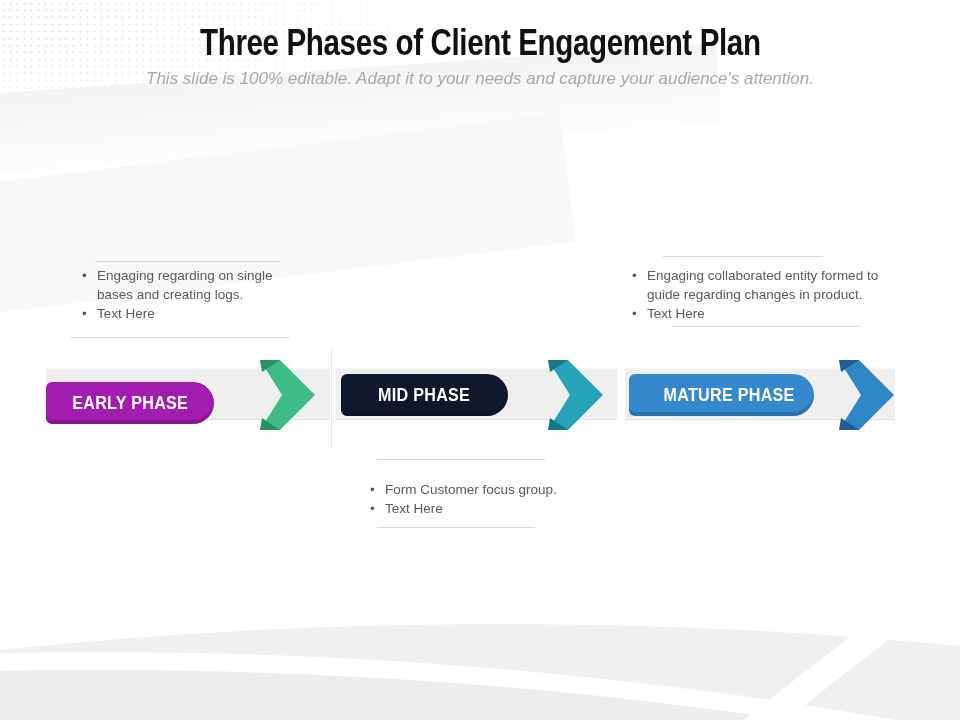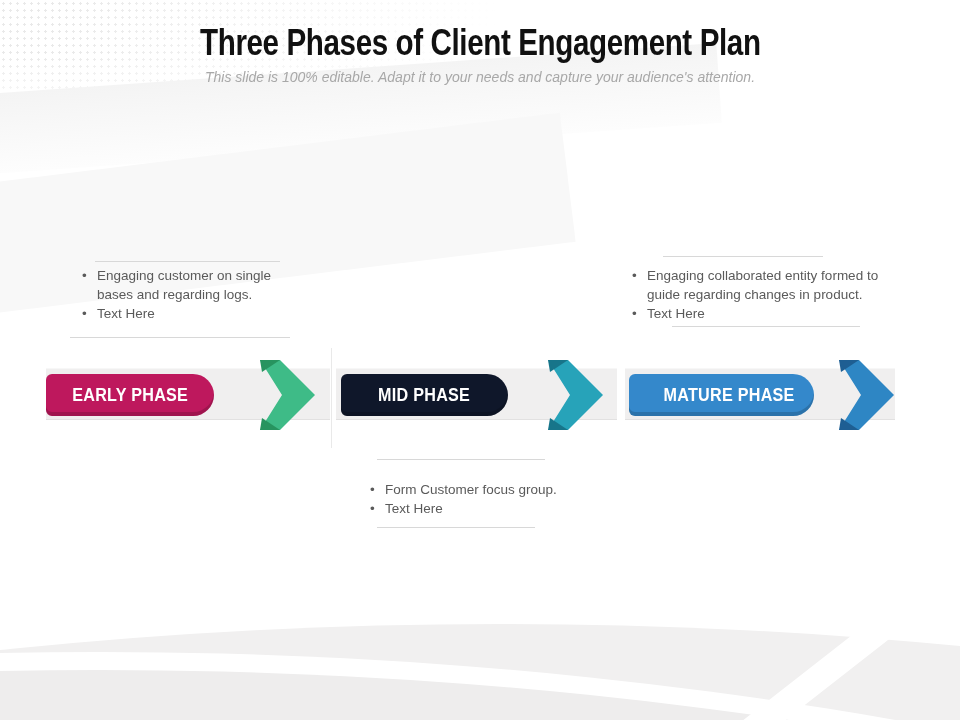--- a/index.html
+++ b/index.html
@@ -24,21 +24,21 @@
   .arc2{width:5000px;height:2600px;left:-2400px;top:652px;background:#eeeded;
         border-top:18px solid #ffffff;}
   .corner-swoosh{position:absolute;width:520px;height:26px;background:#ffffff;
         right:-140px;bottom:46px;transform:rotate(-38deg);border-radius:16px;}
 
   
   .header{position:absolute;left:0;top:24px;width:960px;text-align:center;}
   .title{margin:0;font-size:37px;font-weight:bold;color:#111111;line-height:1.05;}
   .title-inner{display:inline-block;transform:scaleX(.8);transform-origin:50% 50%;
         letter-spacing:-.5px;white-space:nowrap;}
-  .subtitle{margin-top:6px;font-size:14px;font-style:italic;color:#a8a8a8;}
+  .subtitle{margin-top:6px;font-size:17px;font-style:italic;color:#a8a8a8;}
 
   
   .bar{position:absolute;top:368px;height:52px;background:#f0efef;
        box-shadow:inset 0 -1px 0 #e2e1e1, inset 0 1px 0 #f7f7f7;}
   .bar1{left:46px;width:284px;} .bar2{left:336px;width:281px;} .bar3{left:625px;width:270px;}
 
   .pill{position:absolute;top:374px;height:42px;border-radius:6px 21px 21px 6px;
         box-shadow:inset 0 -4px 0 rgba(0,0,0,.16);
         display:flex;align-items:center;justify-content:center;z-index:3;}
   .pill1{left:46px;width:168px;} .pill2{left:341px;width:167px;} .pill3{left:629px;width:170px;}
@@ -86,21 +86,21 @@
   <div class="hline d1b"></div>
   <div class="hline d2t"></div>
   <div class="hline d2b"></div>
   <div class="hline d3t"></div>
   <div class="hline d3b"></div>
   <div class="vline"></div>
 
   <div class="note note1">
     <div class="brow">
       <span class="dot">•</span>
-      <span class="btext">Engaging customer on single bases and regarding logs.</span>
+      <span class="btext">Engaging regarding on single bases and creating logs.</span>
     </div>
     <div class="brow">
       <span class="dot">•</span>
       <span class="btext">Text Here</span>
     </div>
   </div>
 
   <div class="note note2">
     <div class="brow">
       <span class="dot">•</span>
@@ -120,21 +120,21 @@
     <div class="brow">
       <span class="dot">•</span>
       <span class="btext">Text Here</span>
     </div>
   </div>
 
   <div class="bar bar1"></div>
   <div class="bar bar2"></div>
   <div class="bar bar3"></div>
 
-  <div class="pill pill1" style="background-color: #be185d;">
+  <div class="pill pill1" style="background-color: #a21caf; margin-top: 8px;">
     <span class="pill-label">EARLY PHASE</span>
   </div>
   <div class="pill pill2" style="background-color: #0f172a;">
     <span class="pill-label">MID PHASE</span>
   </div>
   <div class="pill pill3" style="background-color: rgb(52, 136, 203); padding-left: 15px;">
     <span class="pill-label">MATURE PHASE</span>
   </div>
 
   <svg class="chev chev1" viewBox="0 0 57 70">

